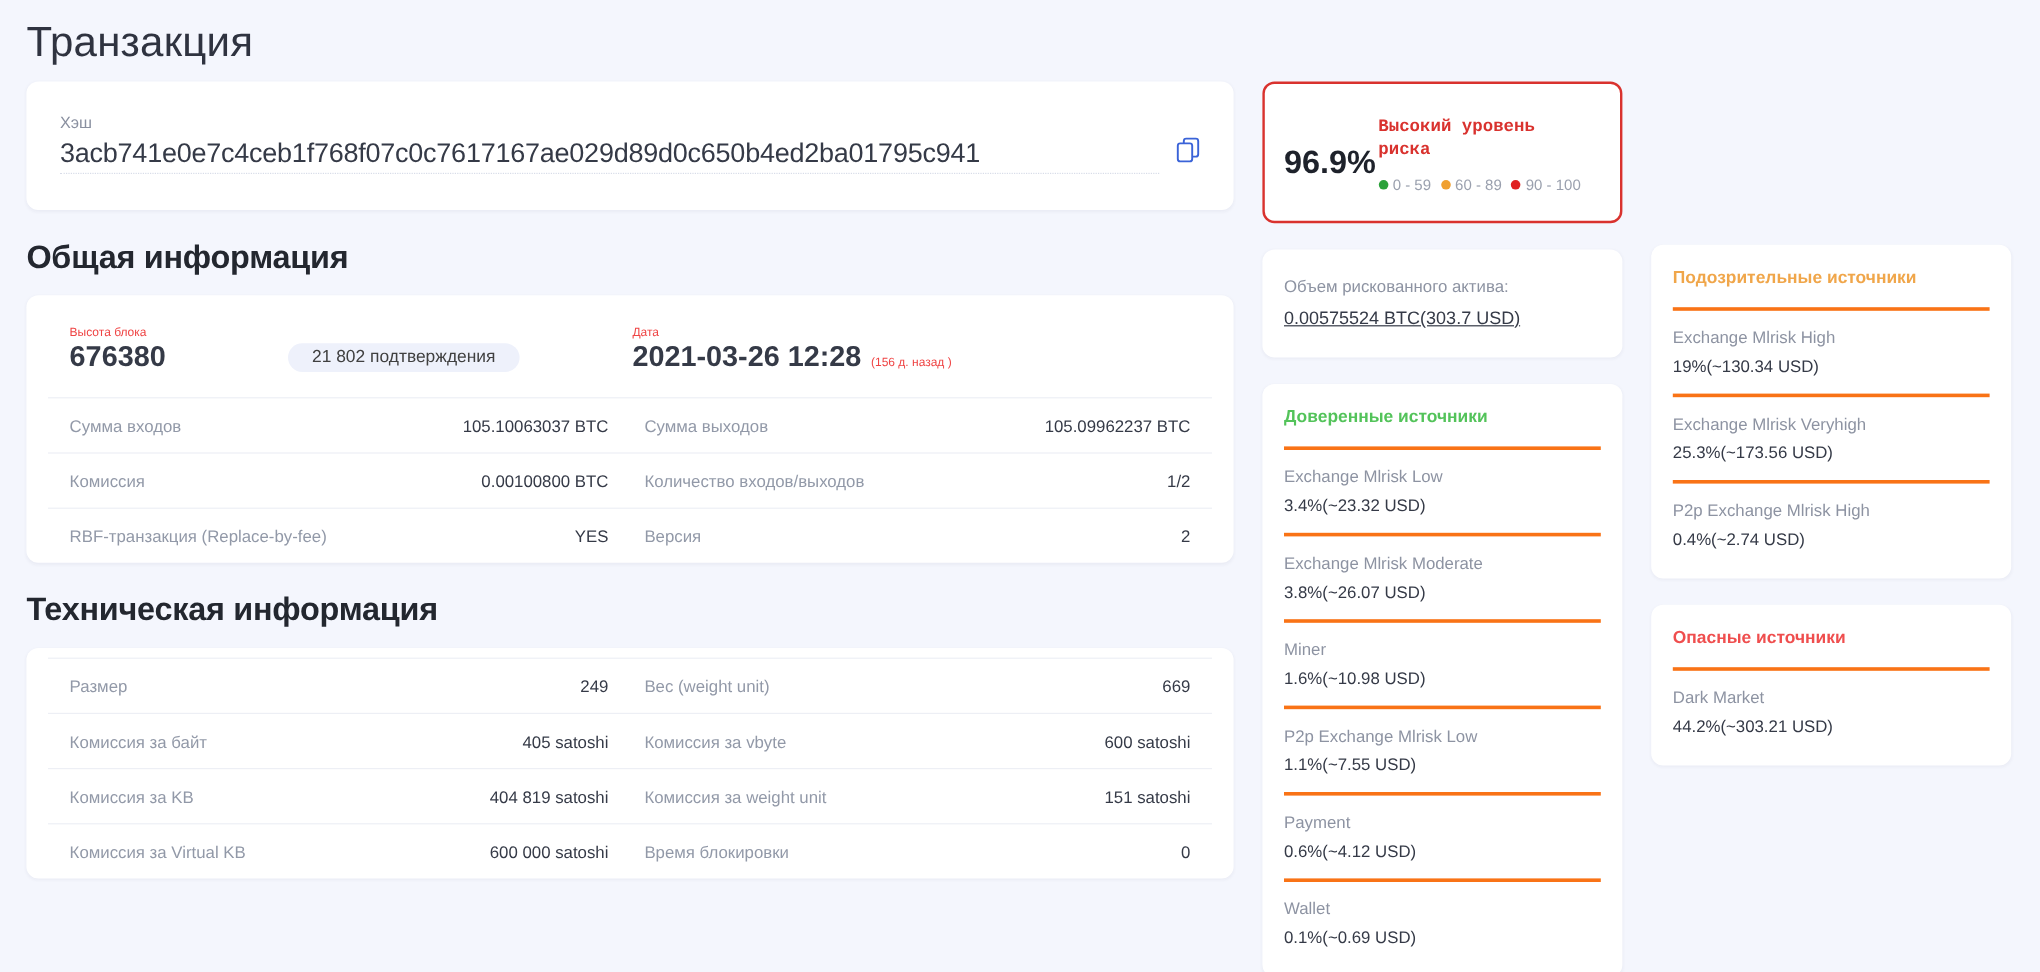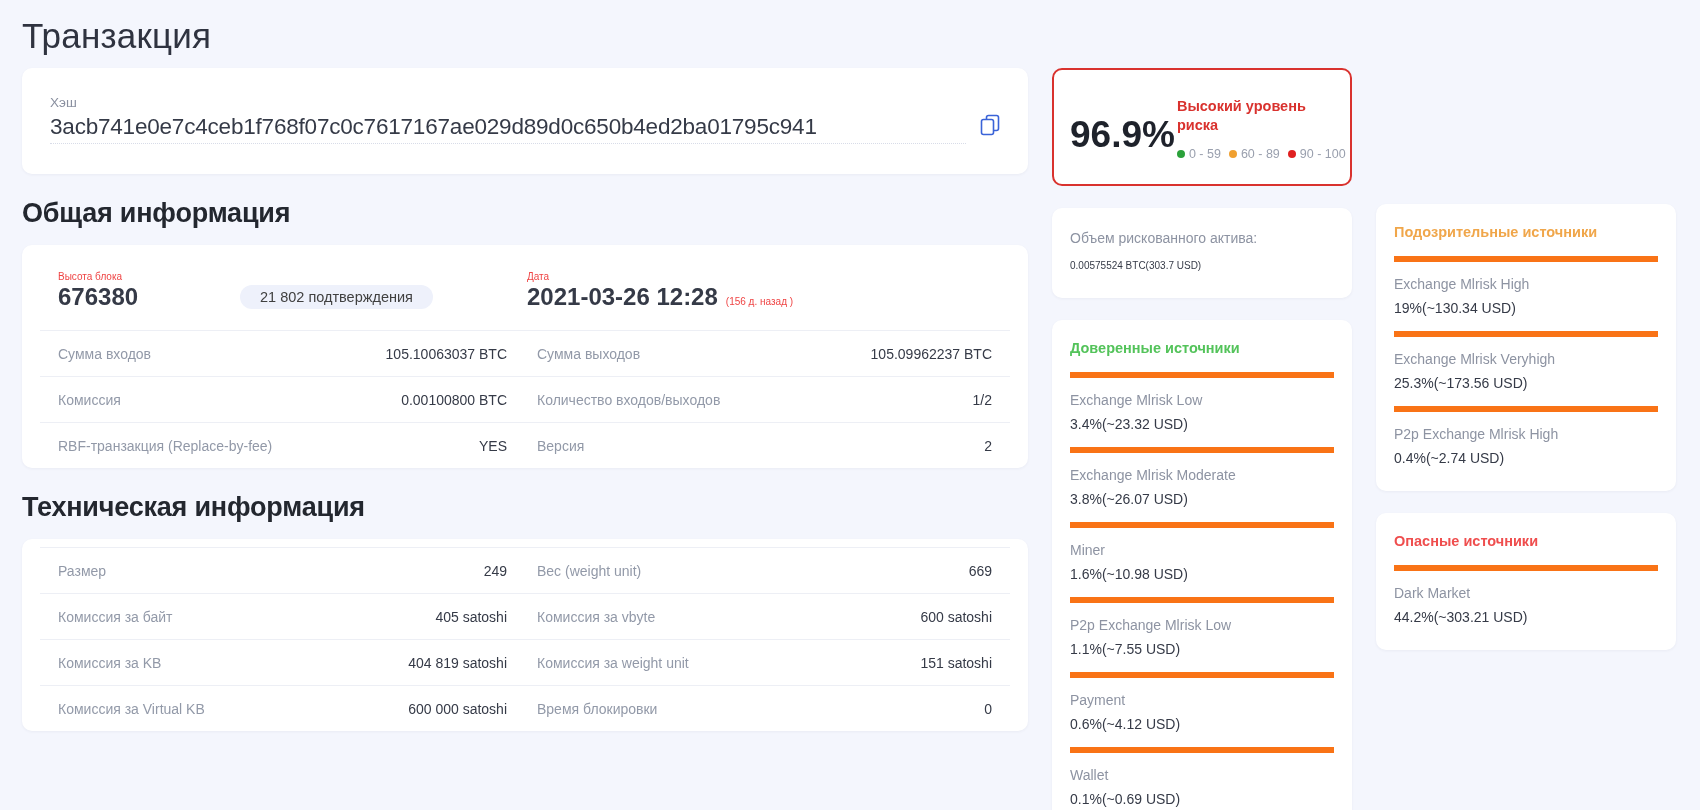--- a/index.html
+++ b/index.html
@@ -101,61 +101,61 @@
   .risk-card {
     border: 2px solid #d9322e;
     border-radius: 10px;
     background: #fff;
     padding: 18px 16px 16px 16px;
     height: 118px;
     display: flex;
     align-items: center;
   }
   .risk-score {
-    font-size: 37px; font-weight: 700; color: #1e222b;
+    font-size: 27px; font-weight: 700; color: #1e222b;
     line-height: 30px; white-space: nowrap;
     align-self: center;
     padding-top: 14px;
   }
   .risk-right { padding-left: 2px; padding-top: 2px; }
   .risk-label {
     color: #d9322e; font-size: 14.5px; font-weight: 700;
-    line-height: 19px; width: 150px;
+    line-height: 19px; width: 150px; font-family: Liberation Mono, monospace;
   }
   .risk-legend {
     display: flex; align-items: center; gap: 8px;
     margin-top: 12px; font-size: 12.5px; color: #9aa0ae;
     white-space: nowrap;
   }
   .dot { width: 8px; height: 8px; border-radius: 50%; display: inline-block; }
   .legend-item { display: inline-flex; align-items: center; gap: 4px; }
 
   
   .panel { padding: 18px 18px 10px 18px; margin-bottom: 22px; }
   .panel-title {
     font-size: 14.5px; font-weight: 700; line-height: 20px;
     padding-bottom: 14px;
   }
   .panel-title.trusted    { color: #53c35a; }
   .panel-title.suspicious { color: #f0a64a; }
   .panel-title.dangerous  { color: #ef4e4e; }
   .src-item {
-    border-top: 6px solid #f97316;
+    border-top: 3px solid #f97316;
     padding: 12px 0 12px 0;
   }
   .src-name {
     font-size: 14px; color: #8d93a2; line-height: 20px;
     white-space: nowrap; overflow: hidden; text-overflow: ellipsis;
   }
   .src-val {
     font-size: 14px; color: #353a47; line-height: 22px; margin-top: 3px;
   }
   .volume-card { padding: 20px 18px 20px 18px; margin-bottom: 22px; }
   .vol-label { font-size: 14px; color: #8d93a2; line-height: 20px; }
-  .vol-value { font-size: 10px; color: #353a47; line-height: 24px; margin-top: 6px; }
+  .vol-value { font-size: 15px; color: #353a47; line-height: 24px; margin-top: 6px; text-decoration: underline; }
 </style>
 </head>
 <body>
 
 <div class="page">
 
   <h1 class="page-title">Транзакция</h1>
 
   <div class="cols">
 

